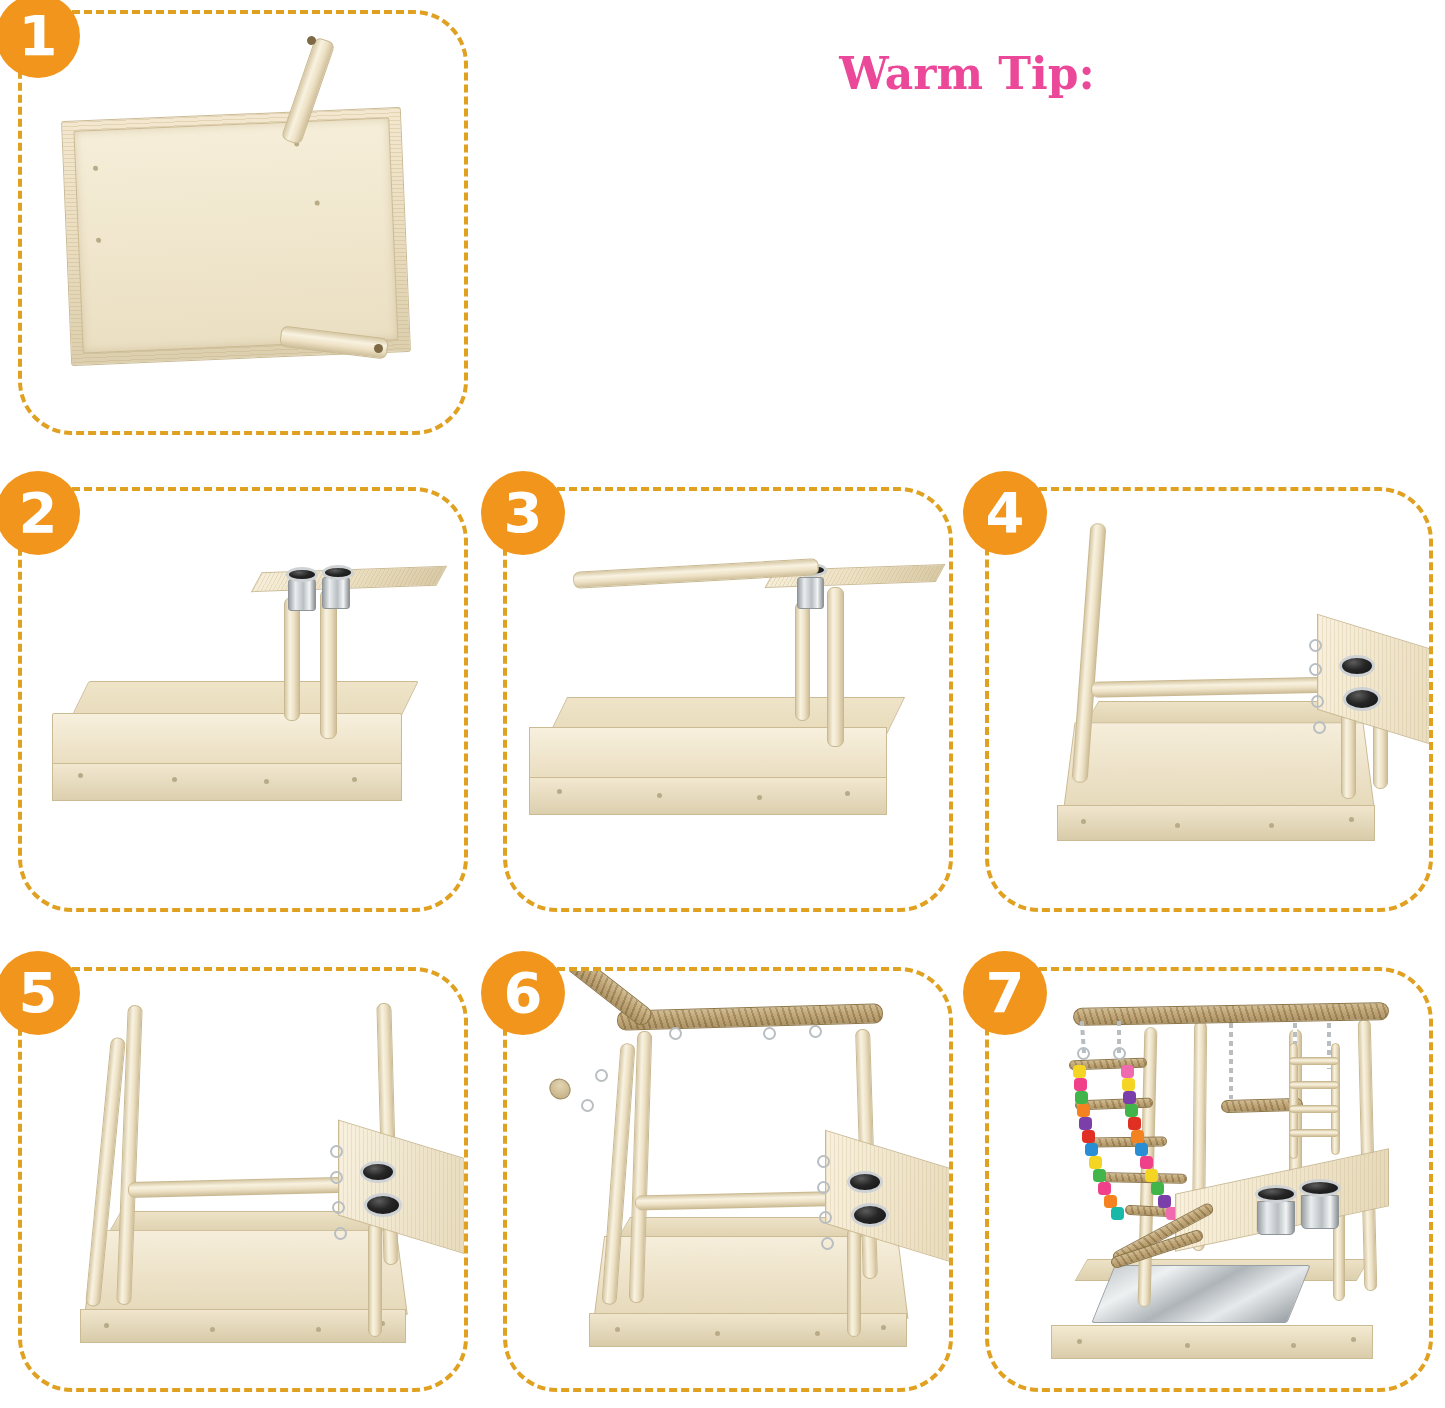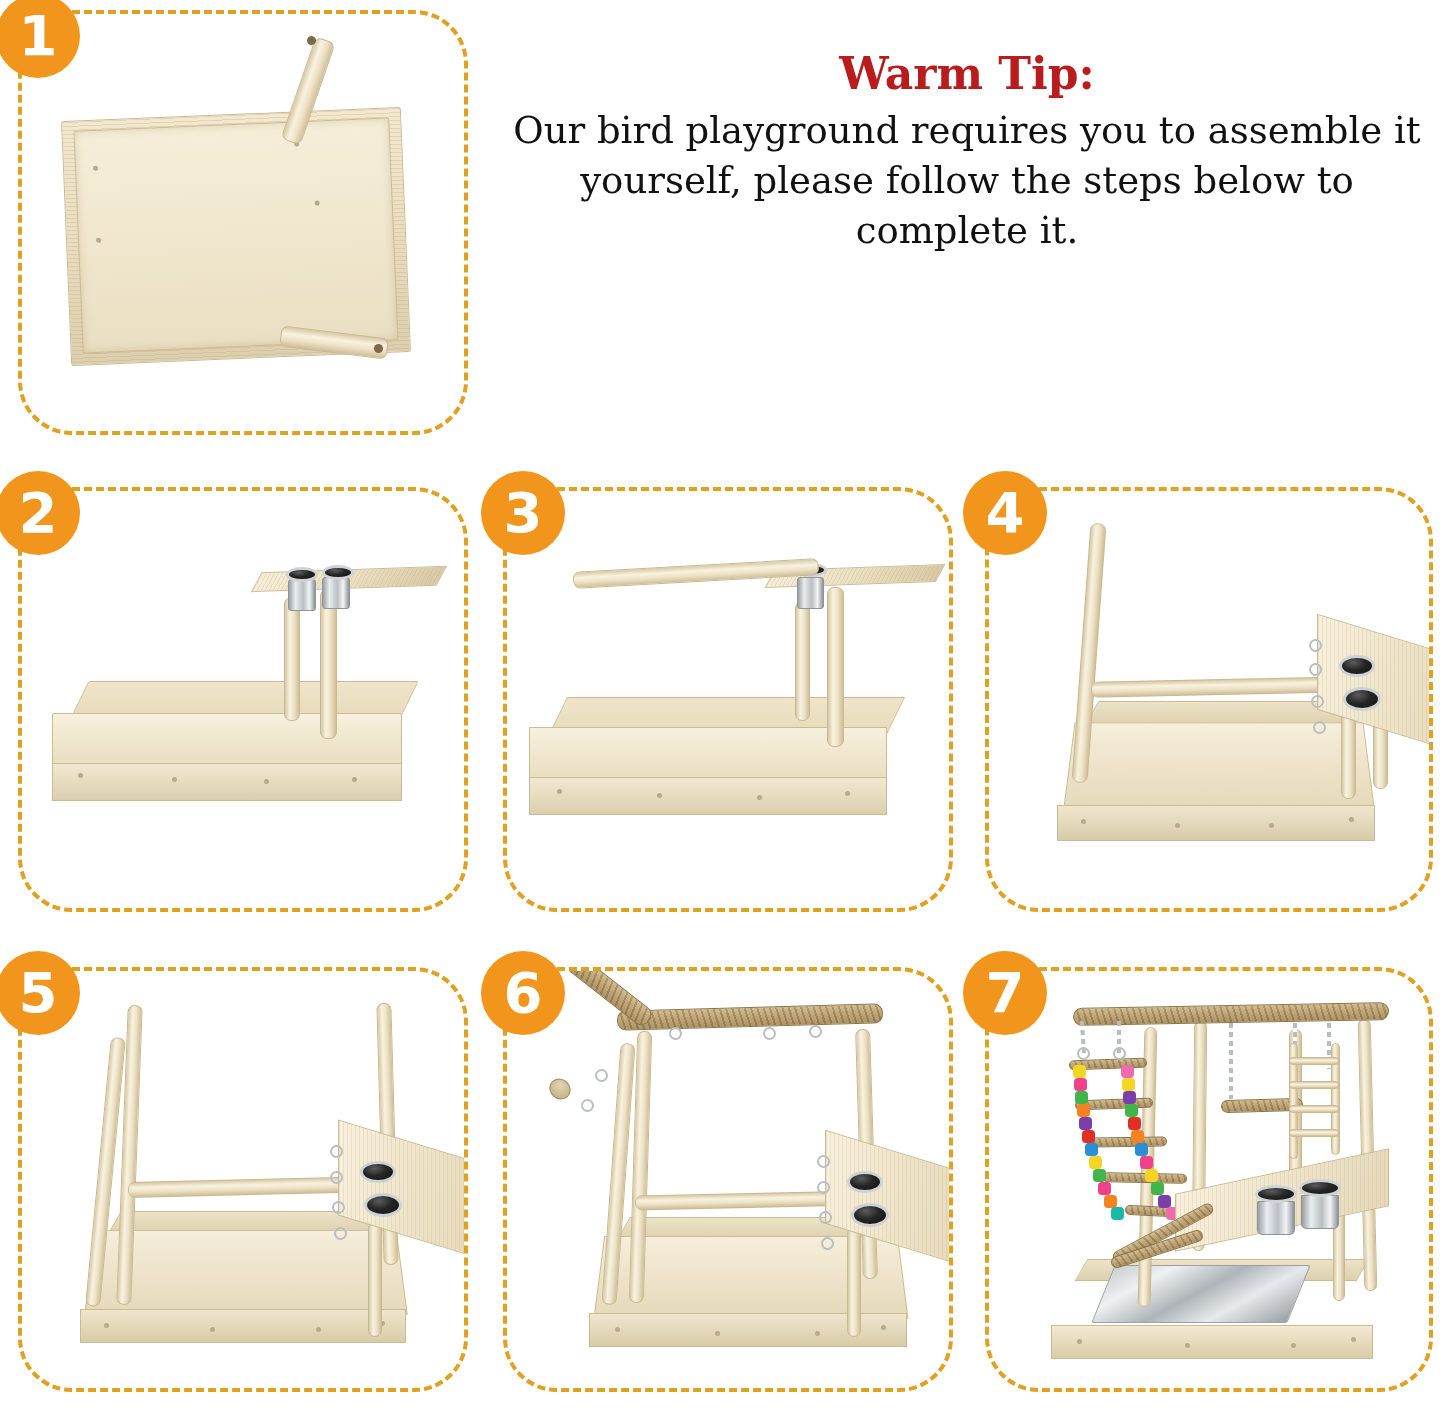--- a/index.html
+++ b/index.html
@@ -32,21 +32,21 @@
     -webkit-text-stroke: 7px #ffffff;
     paint-order: stroke fill;
     text-shadow: 5px 6px 5px rgba(150,150,150,0.45);
     white-space: nowrap;
   }
   .subtitle {
     font-family: "DejaVu Serif", serif;
     font-weight: bold;
     font-size: 44px;
     line-height: 56px;
-    color: #b91c1c;
+    color: #ec4899;
     margin-top: 6px;
   }
   .body-text {
     font-family: "DejaVu Serif", serif;
     font-size: 37px;
     line-height: 50px;
     color: #111111;
     margin-top: 4px;
     padding: 0 14px;
   }
@@ -149,21 +149,20 @@
     border: 1px solid #9aa0a4;
   }
 </style>
 </head>
 <body>
 
 <div class="page">
 
   <div class="header">
     <div class="subtitle">Warm Tip:</div>
-    <div class="body-text">Our bird playground requires you to assemble it yourself, please follow the steps below to complete it.</div>
   </div>
 
   <div class="panel p1">
     <div class="badge">1</div>
     <div class="stage">
 
       <div style="position:absolute;left:44px;top:100px;width:340px;height:245px;transform:rotate(-2.4deg);">
         <div class="wood" style="position:absolute;inset:0;border-radius:3px;"></div>
         <div class="wood" style="position:absolute;left:12px;top:10px;right:12px;bottom:12px;
              background:linear-gradient(180deg,#f6eed9,#eadfc2);border-radius:2px;

